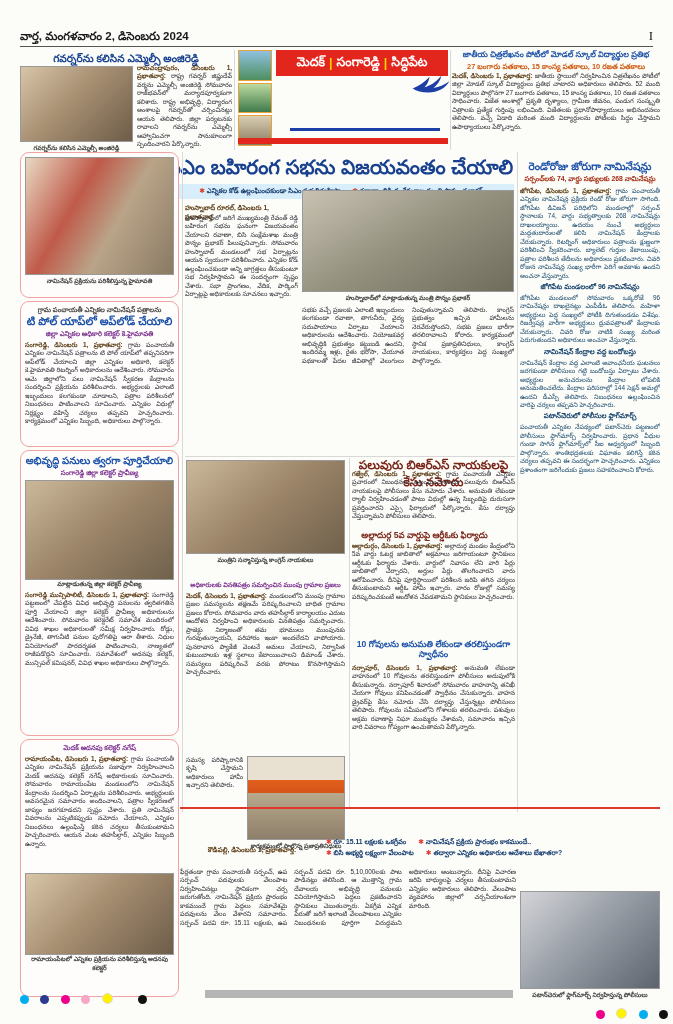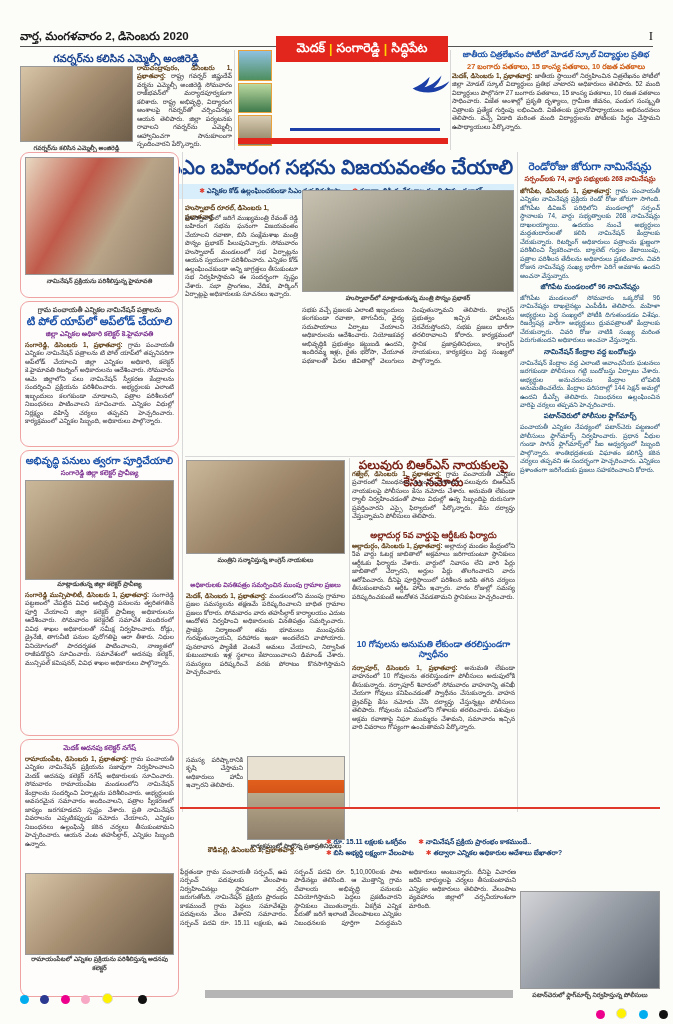--- a/index.html
+++ b/index.html
@@ -36,38 +36,38 @@
   .crosshead{font-size:7px;font-weight:bold;color:#14406b;text-align:center;margin:3px 0 2px;}
   .dot{width:9px;height:9px;border-radius:50%;display:inline-block;margin-right:7px;}
   .mdiv{color:#ffd400;font-weight:bold;padding:0 4px;}
 </style>
 </head>
 <body>
 
 <div id="page">
 
   <div class="abs" style="left:20px;top:28px;width:633px;display:flex;justify-content:space-between;align-items:baseline;">
-    <span style="font-size:11.5px;font-weight:bold;color:#1a1a1a;">వార్త, మంగళవారం 2, డిసెంబరు 2020</span>
+    <span style="font-size:11.5px;font-weight:bold;color:#1a1a1a;">వార్త, మంగళవారం 2, డిసెంబరు 2024</span>
     <span style="font-size:13px;font-family:'Liberation Serif',serif;color:#1a1a1a;">I</span>
   </div>
   <div class="abs" style="left:20px;top:46px;width:633px;height:1px;background:#555;"></div>
 
   <div class="abs c hl-navy" style="left:20px;top:52px;width:212px;font-size:10.5px;">గవర్నర్‌ను కలిసిన ఎమ్మెల్సీ అంజిరెడ్డి</div>
   <div class="abs photo ph-group" style="left:20px;top:66px;width:113px;height:76px;"></div>
   <div class="abs cap" style="left:20px;top:144px;width:113px;">గవర్నర్‌ను కలిసిన ఎమ్మెల్సీ అంజిరెడ్డి</div>
   <div class="abs bodytxt j" style="left:137px;top:64px;width:95px;height:92px;"><span class="dl">రామచంద్రాపురం, డిసెంబరు 1, ప్రభాతవార్త:</span> <span>రాష్ట్ర గవర్నర్ జిష్ణుదేవ్ వర్మను ఎమ్మెల్సీ అంజిరెడ్డి సోమవారం రాజ్‌భవన్‌లో మర్యాదపూర్వకంగా కలిశారు. రాష్ట్ర అభివృద్ధి, విద్యారంగ అంశాలపై గవర్నర్‌తో చర్చించినట్లు ఆయన తెలిపారు. జిల్లా పర్యటనకు రావాలని గవర్నర్‌ను ఎమ్మెల్సీ ఆహ్వానించగా సానుకూలంగా స్పందించారని పేర్కొన్నారు.</span></div>
 
   <div class="abs vline" style="left:234px;top:50px;height:100px;"></div>
 
   <div class="abs" style="left:238px;top:50px;width:34px;height:96px;display:flex;flex-direction:column;gap:2px;">
     <div class="ph-m1" style="flex:1;border:1px solid #e8a13b;"></div>
     <div class="ph-m2" style="flex:1;border:1px solid #e8a13b;"></div>
     <div class="ph-m3" style="flex:1;border:1px solid #e8a13b;"></div>
   </div>
-  <div class="abs" style="left:276px;top:36px;width:172px;height:26px;background:#e3261d;display:flex;align-items:center;justify-content:center;font-size:12.5px;font-weight:bold;color:#fff;">
+  <div class="abs" style="left:276px;top:50px;width:172px;height:26px;background:#e3261d;display:flex;align-items:center;justify-content:center;font-size:12.5px;font-weight:bold;color:#fff;">
     <span>మెదక్</span>
       <span class="mdiv">|</span>
       <span>సంగారెడ్డి</span>
       <span class="mdiv">|</span>
       <span>సిద్ధిపేట</span>
   </div>
   <svg class="abs" style="left:410px;top:68px;" width="42" height="28" viewBox="0 0 64 40">
     <path d="M4 30 C14 26 22 20 30 12 C28 20 26 24 22 28 C30 26 40 20 48 10 C46 18 42 24 36 29 C44 28 52 25 60 19 C54 30 42 36 28 36 C18 36 10 34 4 30 Z" fill="#1b3fa6"></path>
   </svg>
   <div class="abs" style="left:290px;top:128px;width:150px;height:3px;background:#1b3fa6;"></div>
@@ -126,21 +126,21 @@
   <div class="abs cap" style="left:186px;top:556px;width:159px;">మంత్రిని సన్మానిస్తున్న కాంగ్రెస్ నాయకులు</div>
   <div class="abs c sub-purple" style="left:186px;top:581px;width:159px;font-size:6.4px;">అధికారులకు వినతిపత్రం సమర్పించిన ముంపు గ్రామాల ప్రజలు</div>
   <div class="abs bodytxt j" style="left:186px;top:592px;width:159px;height:160px;"><span class="dl">మెదక్, డిసెంబరు 1, ప్రభాతవార్త:</span> <span>మండలంలోని ముంపు గ్రామాల ప్రజల సమస్యలను తక్షణమే పరిష్కరించాలని బాధిత గ్రామాల ప్రజలు కోరారు. సోమవారం వారు తహసీల్దార్ కార్యాలయం ఎదుట ఆందోళన నిర్వహించి అధికారులకు వినతిపత్రం సమర్పించారు. ప్రాజెక్టు నిర్మాణంతో తమ భూములు ముంపునకు గురవుతున్నాయని, పరిహారం ఇంకా అందలేదని వాపోయారు. పునరావాస ప్యాకేజీ వెంటనే అమలు చేయాలని, నిర్వాసిత కుటుంబాలకు ఇళ్ల స్థలాలు కేటాయించాలని డిమాండ్ చేశారు. సమస్యలు పరిష్కరించే వరకు పోరాటం కొనసాగిస్తామని హెచ్చరించారు.</span></div>
   <div class="abs bodytxt j" style="left:186px;top:756px;width:57px;height:84px;">సమస్య పరిష్కారానికి కృషి చేస్తామని అధికారులు హామీ ఇచ్చారని తెలిపారు.</div>
   <div class="abs photo ph-orange" style="left:247px;top:756px;width:98px;height:84px;"></div>
   <div class="abs cap" style="left:247px;top:842px;width:98px;">కార్యక్రమంలో పాల్గొన్న ప్రజాప్రతినిధులు</div>
 
   <div class="abs c hl-maroon" style="left:352px;top:458px;width:163px;font-size:12px;">పలువురు బిఆర్ఎస్ నాయకులపై కేసు నమోదు</div>
   <div class="abs bodytxt j" style="left:352px;top:470px;width:163px;height:56px;"><span class="dl">గజ్వేల్, డిసెంబరు 1, ప్రభాతవార్త:</span> <span>గ్రామ పంచాయతీ ఎన్నికల ప్రచారంలో నిబంధనలు ఉల్లంఘించారంటూ పలువురు బిఆర్ఎస్ నాయకులపై పోలీసులు కేసు నమోదు చేశారు. అనుమతి లేకుండా ర్యాలీ నిర్వహించడంతో పాటు విధుల్లో ఉన్న సిబ్బందిపై దురుసుగా ప్రవర్తించారని ఎస్సై ఫిర్యాదులో పేర్కొన్నారు. కేసు దర్యాప్తు చేస్తున్నామని పోలీసులు తెలిపారు.</span></div>
 
-  <div class="abs c hl-maroon" style="left:352px;top:530px;width:163px;font-size:8.6px;text-align:center;">అల్లాదుర్గ 5వ వార్డుపై ఆర్డీఓకు ఫిర్యాదు</div>
+  <div class="abs c hl-maroon" style="left:343px;top:530px;width:163px;font-size:8.6px;text-align:center;">అల్లాదుర్గ 5వ వార్డుపై ఆర్డీఓకు ఫిర్యాదు</div>
   <div class="abs bodytxt j" style="left:352px;top:542px;width:163px;height:94px;"><span class="dl">అల్లాదుర్గం, డిసెంబరు 1, ప్రభాతవార్త:</span> <span>అల్లాదుర్గ మండల కేంద్రంలోని 5వ వార్డు ఓటర్ల జాబితాలో అక్రమాలు జరిగాయంటూ స్థానికులు ఆర్డీఓకు ఫిర్యాదు చేశారు. వార్డులో నివాసం లేని వారి పేర్లు జాబితాలో చేర్చారని, అర్హుల పేర్లు తొలగించారని వారు ఆరోపించారు. దీనిపై పూర్తిస్థాయిలో పరిశీలన జరిపి తగిన చర్యలు తీసుకుంటామని ఆర్డీఓ హామీ ఇచ్చారు. వారం రోజుల్లో సమస్య పరిష్కరించకుంటే ఆందోళన చేపడతామని స్థానికులు హెచ్చరించారు.</span></div>
 
   <div class="abs c hl-blue" style="left:352px;top:640px;width:163px;font-size:8.6px;line-height:1.15;">10 గోవులను అనుమతి లేకుండా తరలిస్తుండగా స్వాధీనం</div>
   <div class="abs bodytxt j" style="left:352px;top:664px;width:163px;height:176px;"><span class="dl">నర్సాపూర్, డిసెంబరు 1, ప్రభాతవార్త:</span> <span>అనుమతి లేకుండా వాహనంలో 10 గోవులను తరలిస్తుండగా పోలీసులు అదుపులోకి తీసుకున్నారు. నర్సాపూర్ శివారులో సోమవారం వాహనాన్ని తనిఖీ చేయగా గోవులు కనిపించడంతో స్వాధీనం చేసుకున్నారు. వాహన డ్రైవర్‌పై కేసు నమోదు చేసి దర్యాప్తు చేస్తున్నట్లు పోలీసులు తెలిపారు. గోవులను సమీపంలోని గోశాలకు తరలించారు. పశువుల అక్రమ రవాణాపై నిఘా ముమ్మరం చేశామని, సమాచారం ఇచ్చిన వారి వివరాలు గోప్యంగా ఉంచుతామని పేర్కొన్నారు.</span></div>
 
   <div class="abs c hl-blue" style="left:520px;top:160px;width:140px;font-size:10.5px;white-space:nowrap;">రెండోరోజు జోరుగా నామినేషన్లు</div>
   <div class="abs c bold" style="left:520px;top:175px;width:140px;font-size:6.8px;color:#a32c12;">సర్పంచ్‌లకు 74, వార్డు సభ్యులకు 268 నామినేషన్లు</div>
   <div class="abs" style="left:520px;top:187px;width:140px;height:700px;overflow:hidden;">
     <div class="bodytxt j teal"><span class="dl">జోగిపేట, డిసెంబరు 1, ప్రభాతవార్త:</span> <span>గ్రామ పంచాయతీ ఎన్నికల నామినేషన్ల ప్రక్రియ రెండో రోజు జోరుగా సాగింది. జోగిపేట డివిజన్ పరిధిలోని మండలాల్లో సర్పంచ్ స్థానాలకు 74, వార్డు సభ్యత్వాలకు 268 నామినేషన్లు దాఖలయ్యాయి. ఉదయం నుంచే అభ్యర్థులు మద్దతుదారులతో కలిసి నామినేషన్ కేంద్రాలకు చేరుకున్నారు. రిటర్నింగ్ అధికారులు పత్రాలను క్షుణ్ణంగా పరిశీలించి స్వీకరించారు. బ్యాలెట్ గుర్తుల కేటాయింపు, పత్రాల పరిశీలన తేదీలను అధికారులు ప్రకటించారు. చివరి రోజున నామినేషన్ల సంఖ్య భారీగా పెరిగే అవకాశం ఉందని అంచనా వేస్తున్నారు.</span></div>
     <div class="crosshead">జోగిపేట మండలంలో 96 నామినేషన్లు</div>

